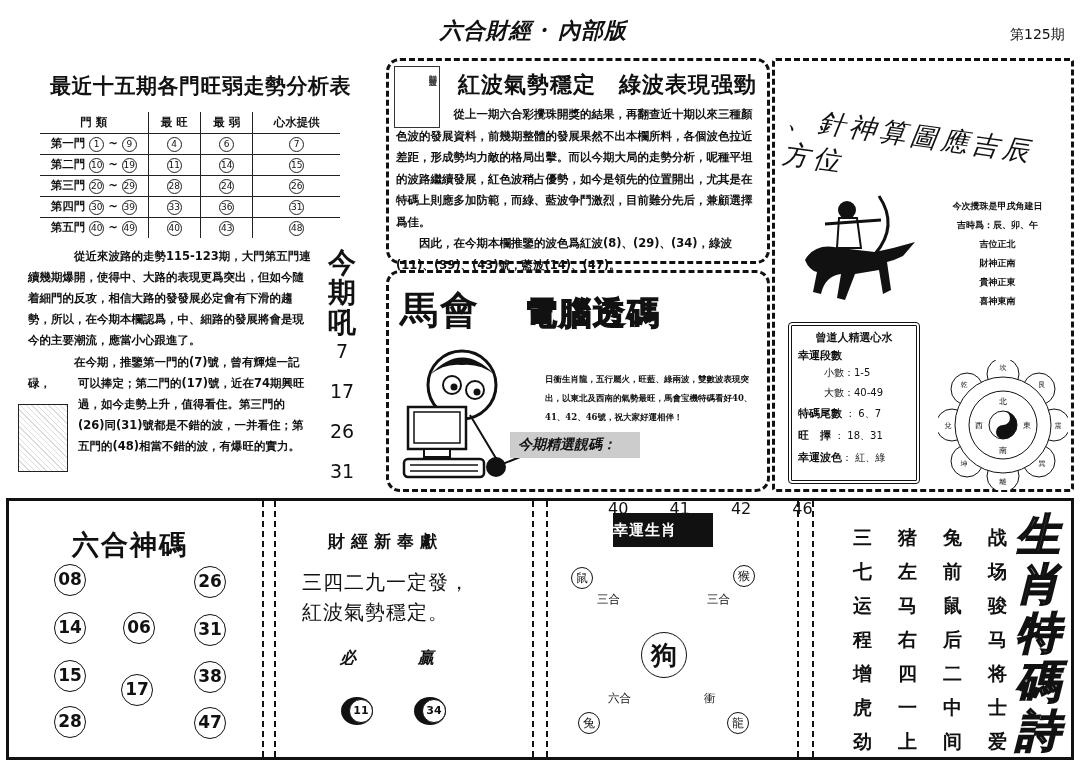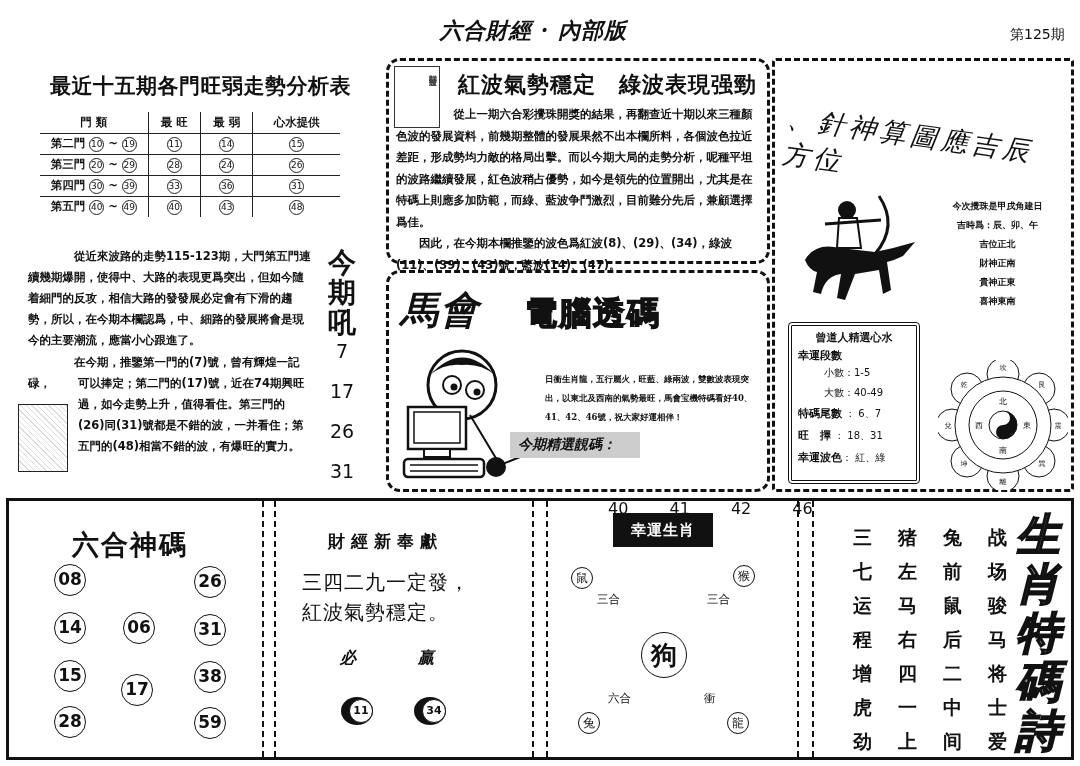--- a/index.html
+++ b/index.html
@@ -38,21 +38,21 @@
   .panel-a { left: 386px; top: 58px; width: 384px; height: 206px; }
   .panel-b { left: 386px; top: 270px; width: 384px; height: 222px; }
   .panel-c { left: 772px; top: 58px; width: 302px; height: 434px; border-radius: 4px; }
 
   .stamp { left: 394px; top: 66px; width: 46px; height: 62px; border: 1px solid #333; font-size: 8px; writing-mode: vertical-rl; padding: 2px; color: #444; }
   .headline { left: 458px; top: 70px; font-size: 22px; font-weight: bold; letter-spacing: 1px; }
   .a-body { left: 396px; top: 104px; width: 366px; font-size: 11.5px; line-height: 21.5px; font-weight: bold; text-indent: 0; }
   .a-body p { text-indent: 5em; }
   .a-body p.ind2 { text-indent: 2em; }
 
-  .horse-title { left: 400px; top: 285px; font-family: "DejaVu Serif", serif; font-size: 38px; font-weight: 900; font-style: italic; letter-spacing: 2px; text-align: right; }
+  .horse-title { left: 400px; top: 285px; font-family: "DejaVu Serif", serif; font-size: 38px; font-weight: 900; letter-spacing: 2px; text-align: right; }
   .comp-title { left: 525px; top: 292px; font-size: 32px; font-weight: 900; color: #fff; -webkit-text-stroke: 1.5px #111; letter-spacing: 2px; }
   .cartoon { left: 400px; top: 345px; width: 140px; height: 140px; }
   .b-text { left: 545px; top: 370px; width: 215px; font-family: "DejaVu Serif", serif; font-size: 8.5px; line-height: 19px; font-weight: bold; }
   .pick-label { left: 510px; top: 432px; width: 130px; height: 26px; background: #ccc; font-size: 14px; font-weight: 900; font-style: italic; padding: 4px 8px; }
   .pick-nums { left: 608px; top: 459px; font-size: 16px; word-spacing: 14px; margin-top: 40px; }
   .pick-nums span { margin-right: 22px; }
 
   .calli-title { left: 790px; top: 100px; width: 270px; font-family: "DejaVu Serif", serif; font-size: 27px; font-style: italic; transform: rotate(8deg); transform-origin: left top; letter-spacing: 4px; }
   .rider { left: 795px; top: 190px; width: 125px; height: 120px; }
   .luck-list { left: 925px; top: 197px; width: 145px; text-align: center; font-size: 9px; font-weight: bold; line-height: 19px; }
@@ -70,21 +70,21 @@
 
   .gods-title { left: 72px; top: 527px; font-size: 27px; font-weight: bold; letter-spacing: 2px; }
   .ball { width: 32px; height: 32px; border: 1.5px solid #111; border-radius: 50%; text-align: center; line-height: 29px; font-size: 17px; font-weight: bold; }
 
   .gift-title { left: 328px; top: 530px; font-family: "DejaVu Serif", serif; font-size: 17px; font-weight: bold; letter-spacing: 6px; }
   .gift-poem { left: 302px; top: 567px; font-size: 20px; line-height: 30px; letter-spacing: 1px; }
   .win-lab { top: 648px; font-family: "DejaVu Serif", serif; font-size: 16px; font-weight: 900; font-style: italic; }
   .win-ball { top: 697px; width: 32px; height: 28px; border-radius: 50%; background: #111; }
   .win-ball span { position: absolute; right: 0; top: 2px; width: 24px; height: 24px; border-radius: 50%; background: #fff; border: 1.5px solid #111; font-size: 11px; font-weight: bold; text-align: center; line-height: 21px; }
 
-  .zod-head { left: 613px; top: 513px; width: 100px; height: 34px; background: #111; color: #fff; text-align: center; line-height: 34px; font-weight: bold; font-size: 15px; letter-spacing: 1px; }
+  .zod-head { left: 613px; top: 513px; width: 100px; height: 34px; background: #111; color: #fff; text-align: left; line-height: 34px; font-weight: bold; font-size: 15px; letter-spacing: 1px; }
   .zc { width: 22px; height: 22px; border: 1.2px solid #111; border-radius: 50%; text-align: center; line-height: 20px; font-size: 12px; font-family: "DejaVu Serif", serif; }
   .zbig { width: 46px; height: 46px; border: 1.5px solid #111; border-radius: 50%; text-align: center; line-height: 44px; font-size: 26px; font-family: "DejaVu Serif", serif; font-weight: bold; }
   .zlab { font-size: 11.5px; }
 
   .poem-grid { left: 840px; top: 520px; display: grid; grid-template-columns: repeat(4, 45px); grid-auto-rows: 34px; font-family: "DejaVu Serif", serif; font-size: 19px; font-weight: bold; }
   .poem-col { display: flex; flex-direction: column; }
   .poem-col span { height: 34px; line-height: 34px; text-align: center; }
   .poem-title { left: 1010px; top: 510px; width: 56px; font-family: "DejaVu Serif", serif; font-size: 44px; line-height: 49px; font-weight: 900; font-style: italic; color: #888; -webkit-text-stroke: 1.5px #111; text-align: center; }
 </style>
 </head>
@@ -97,20 +97,26 @@
 <table class="trend">
   <thead>
     <tr>
       <th style="width:108px">門 類</th>
       <th class="vsep">最 旺</th>
       <th class="vsep">最 弱</th>
       <th class="vsep">心水提供</th>
     </tr>
   </thead>
   <tbody id="trend-body">
+      <tr>
+        <td><span>第一門</span> <span class="circ">1</span> ~ <span class="circ">9</span></td>
+        <td class="vsep"><span class="circ">4</span></td>
+        <td class="vsep"><span class="circ">6</span></td>
+        <td class="vsep"><span class="circ">7</span></td>
+      </tr>
       <tr>
         <td><span>第二門</span> <span class="circ">10</span> ~ <span class="circ">19</span></td>
         <td class="vsep"><span class="circ">11</span></td>
         <td class="vsep"><span class="circ">14</span></td>
         <td class="vsep"><span class="circ">15</span></td>
       </tr>
       <tr>
         <td><span>第三門</span> <span class="circ">20</span> ~ <span class="circ">29</span></td>
         <td class="vsep"><span class="circ">28</span></td>
         <td class="vsep"><span class="circ">24</span></td>
@@ -251,21 +257,21 @@
 <div class="abs gods-title">六合神碼</div>
 <div class="abs ball" style="left:54px;top:564px">08</div>
 <div class="abs ball" style="left:54px;top:612px">14</div>
 <div class="abs ball" style="left:54px;top:660px">15</div>
 <div class="abs ball" style="left:54px;top:706px">28</div>
 <div class="abs ball" style="left:123px;top:612px">06</div>
 <div class="abs ball" style="left:121px;top:674px">17</div>
 <div class="abs ball" style="left:194px;top:566px">26</div>
 <div class="abs ball" style="left:194px;top:614px">31</div>
 <div class="abs ball" style="left:194px;top:661px">38</div>
-<div class="abs ball" style="left:194px;top:707px">59</div>
+<div class="abs ball" style="left:194px;top:707px">47</div>
 
 <div class="abs gift-title">財經新奉獻</div>
 <div class="abs gift-poem">
   <div>三四二九一定發，</div>
   <div>紅波氣勢穩定。</div>
 </div>
 <div class="abs win-lab" style="left:340px">必</div>
 <div class="abs win-lab" style="left:418px">贏</div>
 <div class="abs win-ball" style="left:341px">
     <span>11</span>

